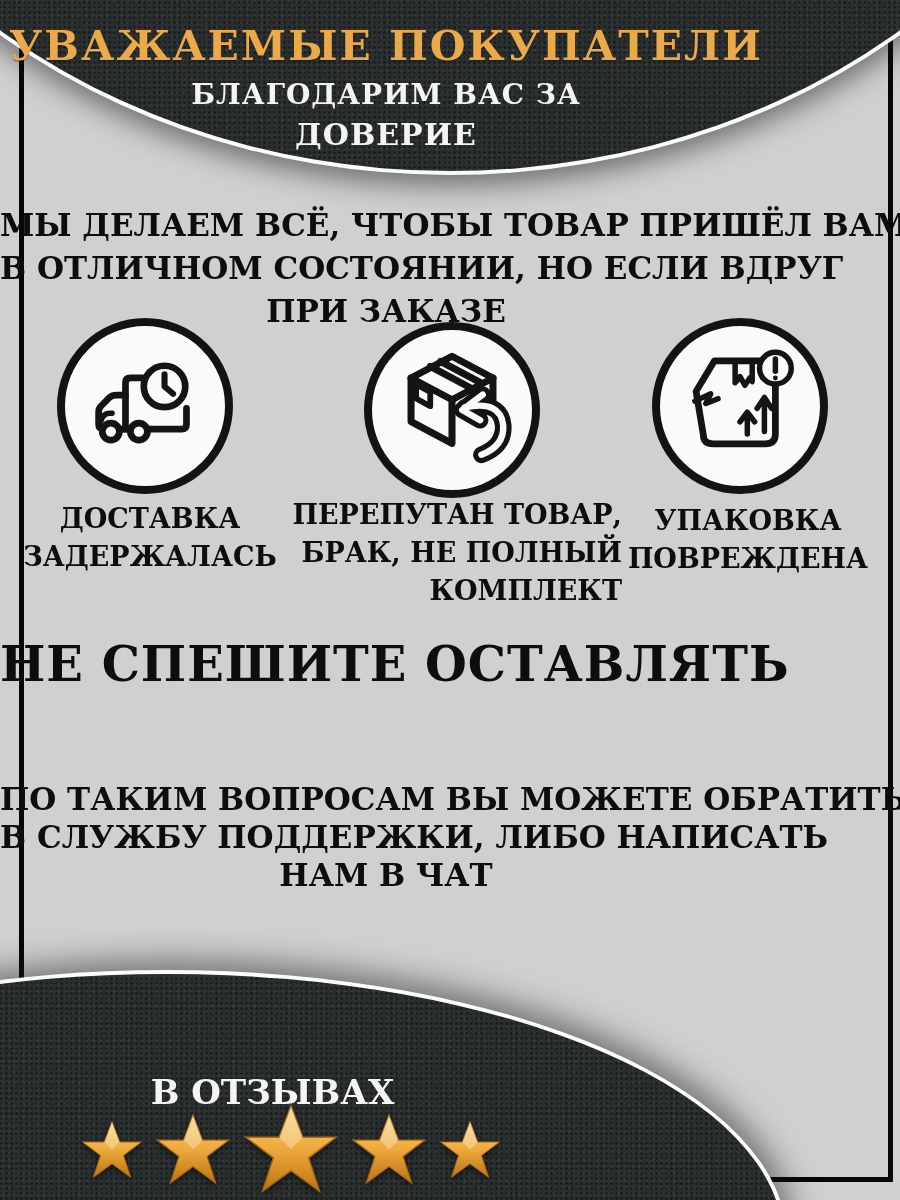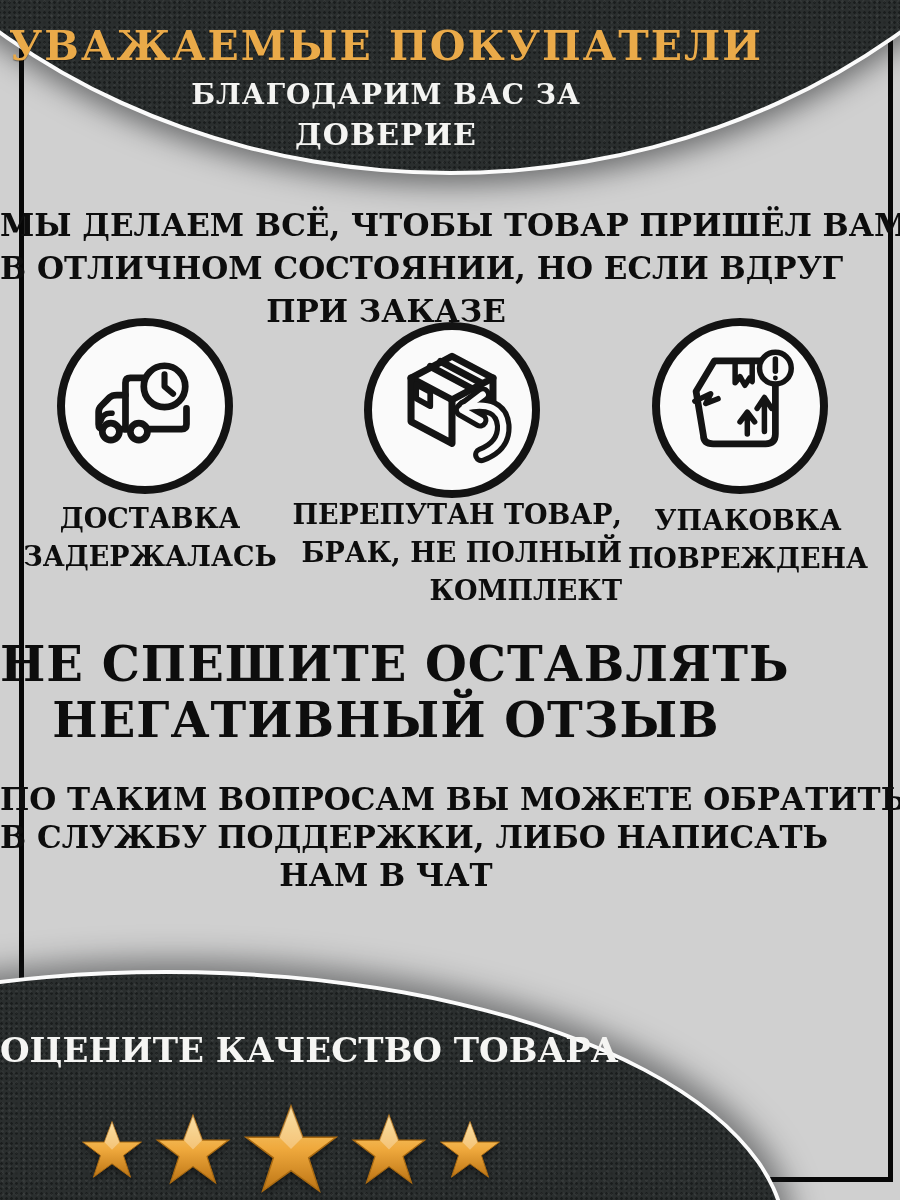--- a/index.html
+++ b/index.html
@@ -133,30 +133,29 @@
     <div class="nowrap">БРАК, НЕ ПОЛНЫЙ</div>
     <div class="nowrap">КОМПЛЕКТ</div>
   </div>
   <div class="issue-label lb3">
     <div class="nowrap">УПАКОВКА</div>
     <div class="nowrap">ПОВРЕЖДЕНА</div>
   </div>
 
   <div class="txt warning">
     <div class="nowrap">НЕ СПЕШИТЕ ОСТАВЛЯТЬ</div>
-    <div class="nowrap">НЕГАТИВНЫЙ ОТЗЫВ</div>
   </div>
 
   <div class="txt support">
     <div class="nowrap">ПО ТАКИМ ВОПРОСАМ ВЫ МОЖЕТЕ ОБРАТИТЬСЯ</div>
     <div class="nowrap">В СЛУЖБУ ПОДДЕРЖКИ, ЛИБО НАПИСАТЬ</div>
     <div class="nowrap">НАМ В ЧАТ</div>
   </div>
 
-  <div class="txt foot foot1 nowrap">ОЦЕНИТЕ КАЧЕСТВО ТОВАРА</div>
+  <div class="txt foot foot2 nowrap">В ОТЗЫВАХ</div>
 
   <div class="stars">
     <svg width="64" height="64" viewBox="0 0 100 100">
       <defs>
           <linearGradient id="g1" x1="0" y1="0" x2="0" y2="1">
         <stop offset="0" stop-color="#f9d27b"></stop>
             <stop offset="0.5" stop-color="#efa93d"></stop>
             <stop offset="1" stop-color="#bc7414"></stop>
       </linearGradient>
         </defs>

